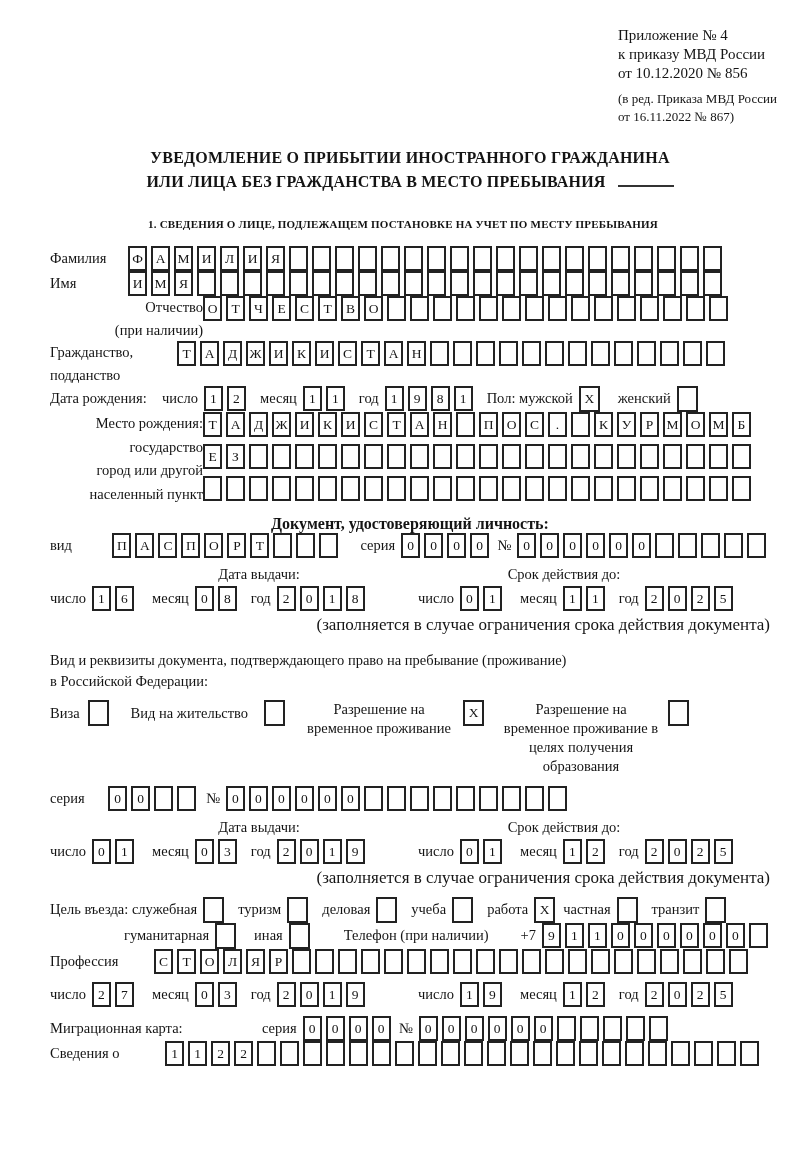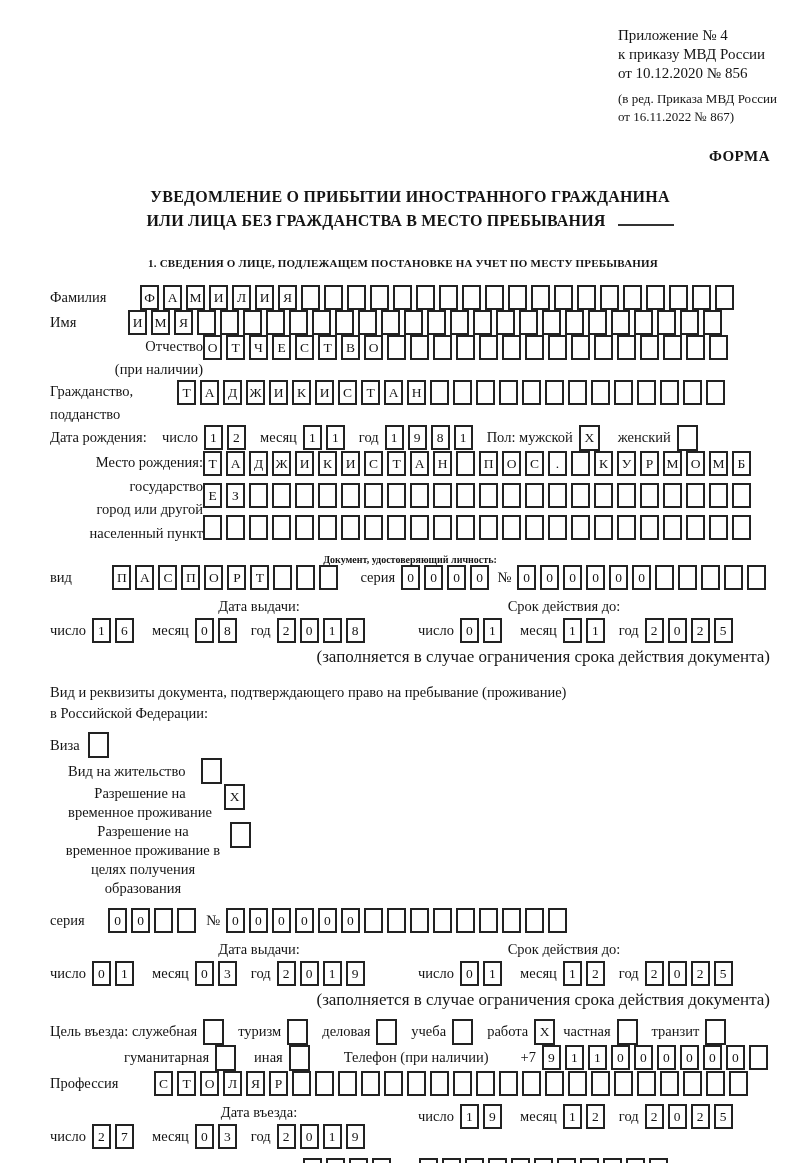--- a/index.html
+++ b/index.html
@@ -33,36 +33,36 @@
   .labcol { line-height:22.5px; }
   .w78 { width:78px; flex:none; }
   .w104 { width:104px; flex:none; }
   .w115 { width:115px; flex:none; }
   .w127 { width:127px; flex:none; }
   .w153 { width:153px; flex:none;text-align:right; }
 
   .inlbl { line-height:25px; margin-right:6px; white-space:nowrap; }
   .gap10 { margin-left:10px; } .gap14 { margin-left:14px; } .gap18 { margin-left:18px; }
 
-  .center-bold { text-align:center; font-weight:bold; margin-top:9px; font-size:10px; }
+  .center-bold { text-align:center; font-weight:bold; margin-top:9px; font-size:16px; }
 
   
   .datepair { display:flex; margin-top:8px; }
   .dgroup-l { width:368px; flex:none; }
   .dgroup-r { flex:1; }
   .dhead { text-align:center; margin-bottom:3px; }
   .dhead-l { padding-left:50px; }
   .dhead-r { padding-right:60px; }
   .drow { display:flex; }
   .note { text-align:right; font-size:17px; margin-top:4px; }
 
   .para { margin-top:15px; line-height:21px; }
 
   
-  .opts { display:flex; align-items:flex-start; margin-top:8px;flex-direction:column; }
+  .opts { display:flex; align-items:flex-start; margin-top:8px; }
   .opt { display:flex; align-items:flex-start; }
   .opt .txt { line-height:19px; }
   .opt .txt-c { text-align:center; }
   .wrap150 { width:152px; }
   .wrap160 { width:158px; }
   .opt .cells { margin-left:8px; }
 
   .stack3 > .cells { display:flex; }
   .stack3 > .cells + .cells { margin-top:7px; }
 </style>
@@ -73,30 +73,29 @@
 
   <div class="appendix">
     <div>Приложение № 4</div>
     <div>к приказу МВД России</div>
     <div>от 10.12.2020 № 856</div>
   </div>
   <div class="amendment">
     <div>(в ред. Приказа МВД России</div>
     <div>от 16.11.2022 № 867)</div>
   </div>
-  <div class="forma">ФОРМА</div>
 
   <div class="title">
     <div>УВЕДОМЛЕНИЕ О ПРИБЫТИИ ИНОСТРАННОГО ГРАЖДАНИНА</div>
     <div><span>ИЛИ ЛИЦА БЕЗ ГРАЖДАНСТВА В МЕСТО ПРЕБЫВАНИЯ</span><span class="uline"></span></div>
   </div>
 
   <div class="section-heading">1. СВЕДЕНИЯ О ЛИЦЕ, ПОДЛЕЖАЩЕМ ПОСТАНОВКЕ НА УЧЕТ ПО МЕСТУ ПРЕБЫВАНИЯ</div>
 
-  <div class="row" style="margin-top:16px;gap:12px;">
+  <div class="row" style="margin-top:16px;">
     <div class="lab w78">Фамилия</div>
     <div class="cells">
         <span class="cell">Ф</span>
         <span class="cell">А</span>
         <span class="cell">М</span>
         <span class="cell">И</span>
         <span class="cell">Л</span>
         <span class="cell">И</span>
         <span class="cell">Я</span>
         <span class="cell"></span>
@@ -614,21 +613,20 @@
         <span class="cell"></span>
         <span class="cell"></span>
         <span class="cell"></span>
         <span class="cell"></span>
         <span class="cell"></span>
       </div>
   </div>
 
   <div class="datepair">
     <div class="dgroup-l">
-      <div class="dhead dhead-l">Дата въезда:</div>
       <div class="drow">
         <div class="inlbl">число</div>
         <div class="cells">
             <span class="cell">2</span>
             <span class="cell">7</span>
           </div>
         <div class="inlbl gap14">месяц</div>
         <div class="cells">
             <span class="cell">0</span>
             <span class="cell">3</span>

